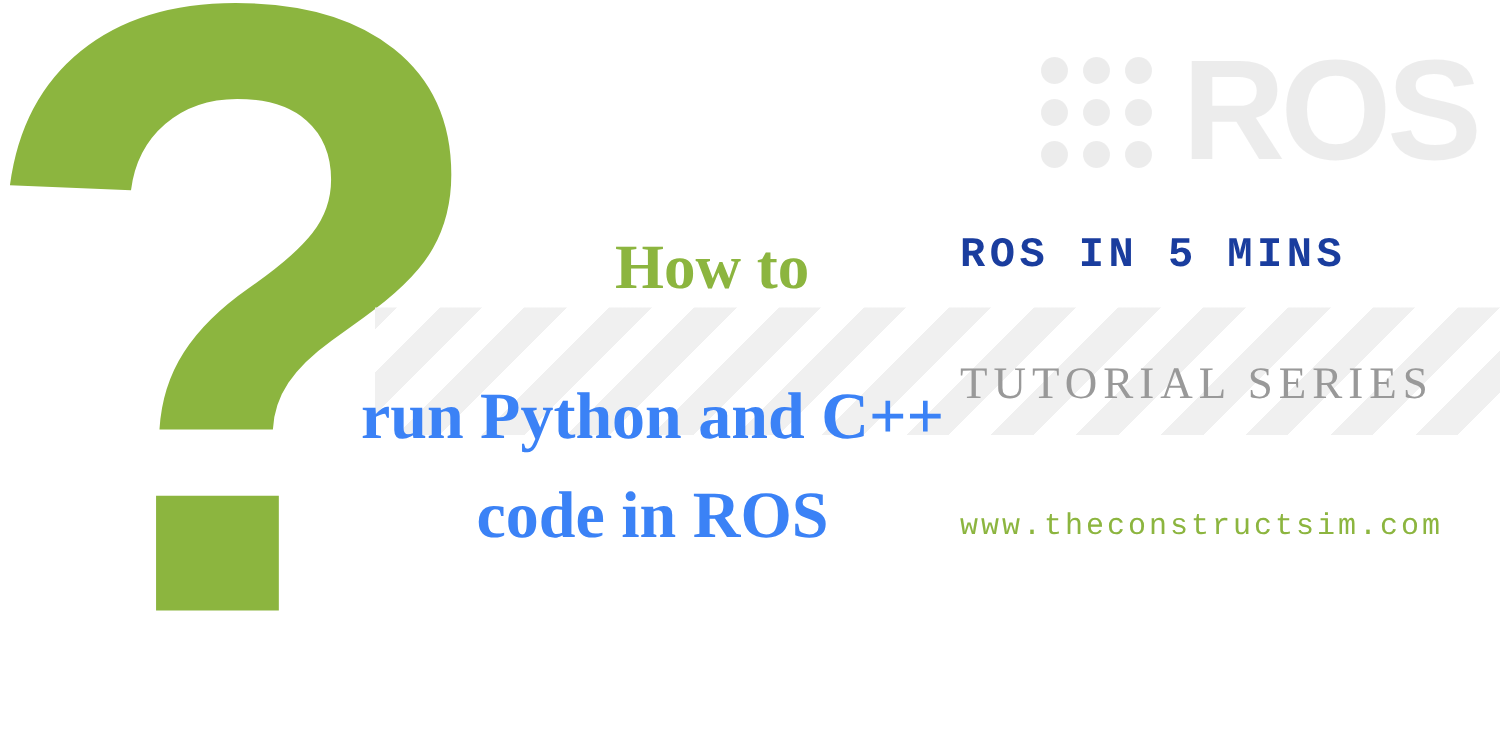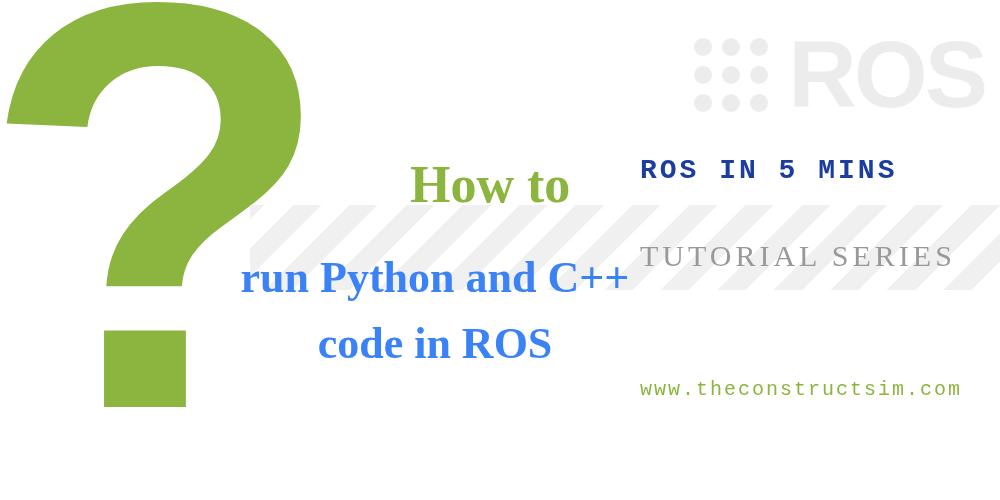--- a/index.html
+++ b/index.html
@@ -72,21 +72,21 @@
         transparent 20px,
         #f0f0f0 20px,
         #f0f0f0 40px
       );
     }
     
     .how-to {
       position: absolute;
       top: 155px;
       left: 410px;
-      font-size: 52px;
+      font-size: 42px;
       font-weight: 700;
       color: #8cb53f;
       font-family: Georgia, serif;
     }
     
     .main-title {
       position: absolute;
       top: 245px;
       left: 235px;
       width: 400px;
@@ -123,21 +123,20 @@
     
     .website {
       position: absolute;
       top: 340px;
       left: 640px;
       font-size: 20px;
       font-weight: 400;
       color: #8cb53f;
       letter-spacing: 2px;
       font-family: 'Courier New', monospace;
-      margin-top: 38px;
     }
   </style>
 </head>
 <body>
 
 <div class="question-mark">?</div>
 
 <div class="ros-watermark">
   <div class="ros-dots">
     <div class="ros-dot"></div>

